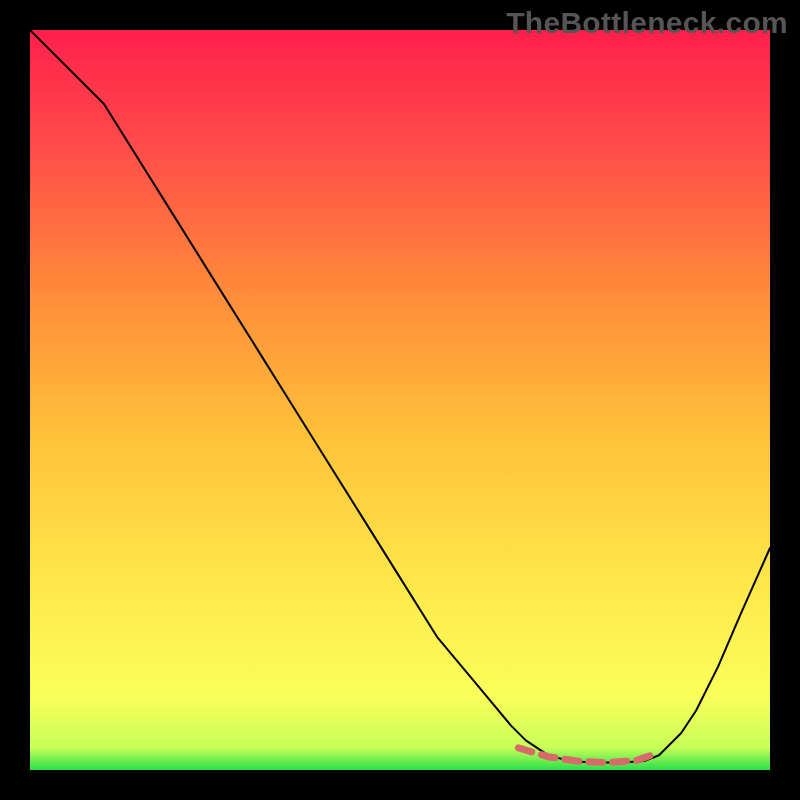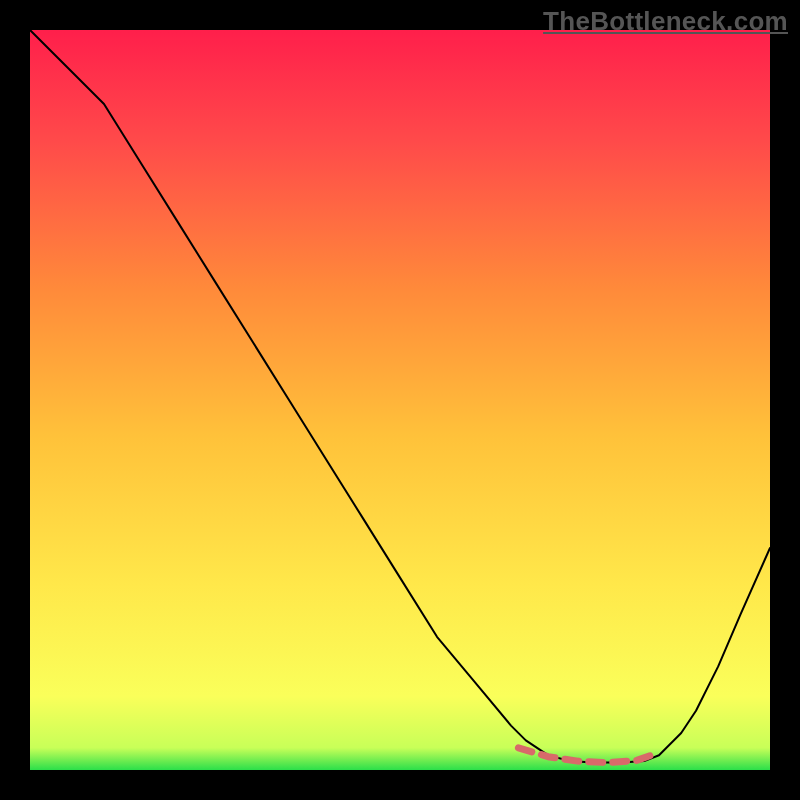--- a/index.html
+++ b/index.html
@@ -14,26 +14,25 @@
     width: 800px;
     height: 800px;
     background: #000;
     position: relative;
   }
   .watermark {
     position: absolute;
     top: 6px;
     right: 12px;
     color: #555;
-    font-size: 26px;
+    font-size: 30px;
     font-weight: 600;
     letter-spacing: 0.3px;
     z-index: 5;
     user-select: none;
-    text-decoration: underline;
   }
   svg.plot {
     position: absolute;
     left: 30px;
     top: 30px;
     width: 740px;
     height: 740px;
   }
 </style>
 </head>

